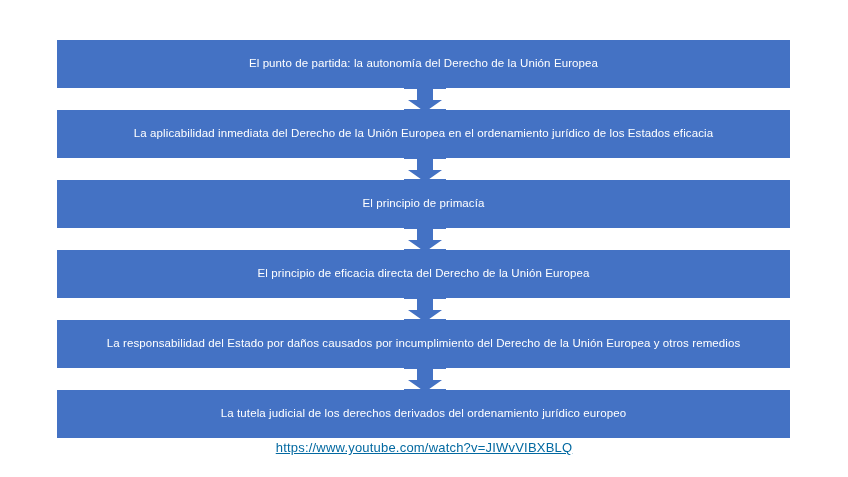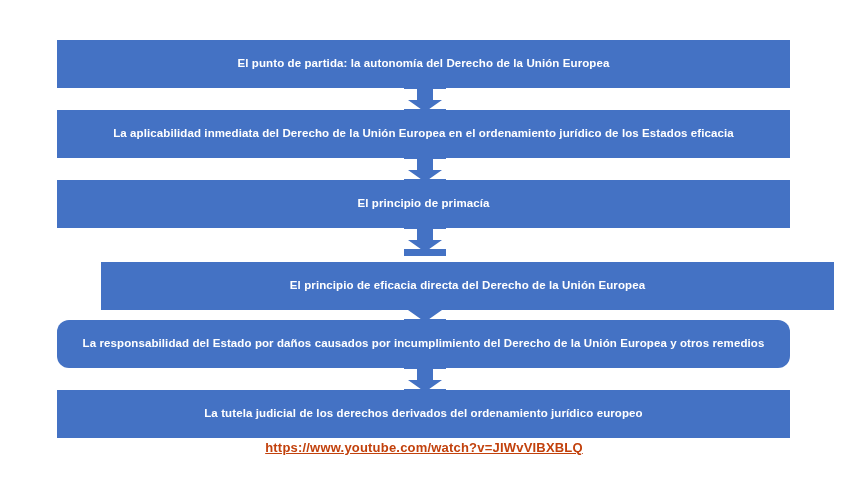--- a/index.html
+++ b/index.html
@@ -10,21 +10,20 @@
     width: 848px;
     height: 477px;
     background: #ffffff;
     font-family: "Liberation Sans", sans-serif;
     overflow: hidden;
   }
   #flow-diagram {
     position: relative;
     width: 724px;
     height: 477px;
-    font-weight: bold;
   }
   .process-box {
     position: absolute;
     left: 57px;
     width: 733px;
     height: 48px;
     background: #4472C4;
     box-sizing: border-box;
     display: flex;
     align-items: center;
@@ -53,21 +52,21 @@
     height: 34px;
   }
   .link-row {
     position: absolute;
     left: 0;
     top: 438px;
     width: 848px;
     text-align: center;
   }
   .source-link {
-    color: #c2410c;
+    color: #0369a1;
     font-size: 13px;
     text-decoration: underline;
     letter-spacing: 0.2px;
     white-space: nowrap;
   }
 </style>
 </head>
 <body>
 
 <div id="flow-diagram">
@@ -101,33 +100,33 @@
   </div>
 
   <div class="arrow-connector" style="top:222px;">
     <svg viewBox="0 0 42 34" xmlns="http://www.w3.org/2000/svg">
       <rect x="0" y="0" width="42" height="7" fill="#4472C4"></rect>
       <rect x="0" y="27" width="42" height="7" fill="#4472C4"></rect>
       <polygon points="13,6 29,6 29,18 38,18 21,30 4,18 13,18" fill="#4472C4"></polygon>
     </svg>
   </div>
 
-  <div class="process-box" style="top:262px;margin-left:44px;">
+  <div class="process-box" style="top:250px;">
     <span class="process-box-label">El principio de eficacia directa del Derecho de la Unión Europea</span>
   </div>
 
   <div class="arrow-connector" style="top:292px;">
     <svg viewBox="0 0 42 34" xmlns="http://www.w3.org/2000/svg">
       <rect x="0" y="0" width="42" height="7" fill="#4472C4"></rect>
       <rect x="0" y="27" width="42" height="7" fill="#4472C4"></rect>
       <polygon points="13,6 29,6 29,18 38,18 21,30 4,18 13,18" fill="#4472C4"></polygon>
     </svg>
   </div>
 
-  <div class="process-box" style="top:320px;border-radius:12px;">
+  <div class="process-box" style="top:320px;">
     <span class="process-box-label">La responsabilidad del Estado por daños causados por incumplimiento del Derecho de la Unión Europea y otros remedios</span>
   </div>
 
   <div class="arrow-connector" style="top:362px;">
     <svg viewBox="0 0 42 34" xmlns="http://www.w3.org/2000/svg">
       <rect x="0" y="0" width="42" height="7" fill="#4472C4"></rect>
       <rect x="0" y="27" width="42" height="7" fill="#4472C4"></rect>
       <polygon points="13,6 29,6 29,18 38,18 21,30 4,18 13,18" fill="#4472C4"></polygon>
     </svg>
   </div>

